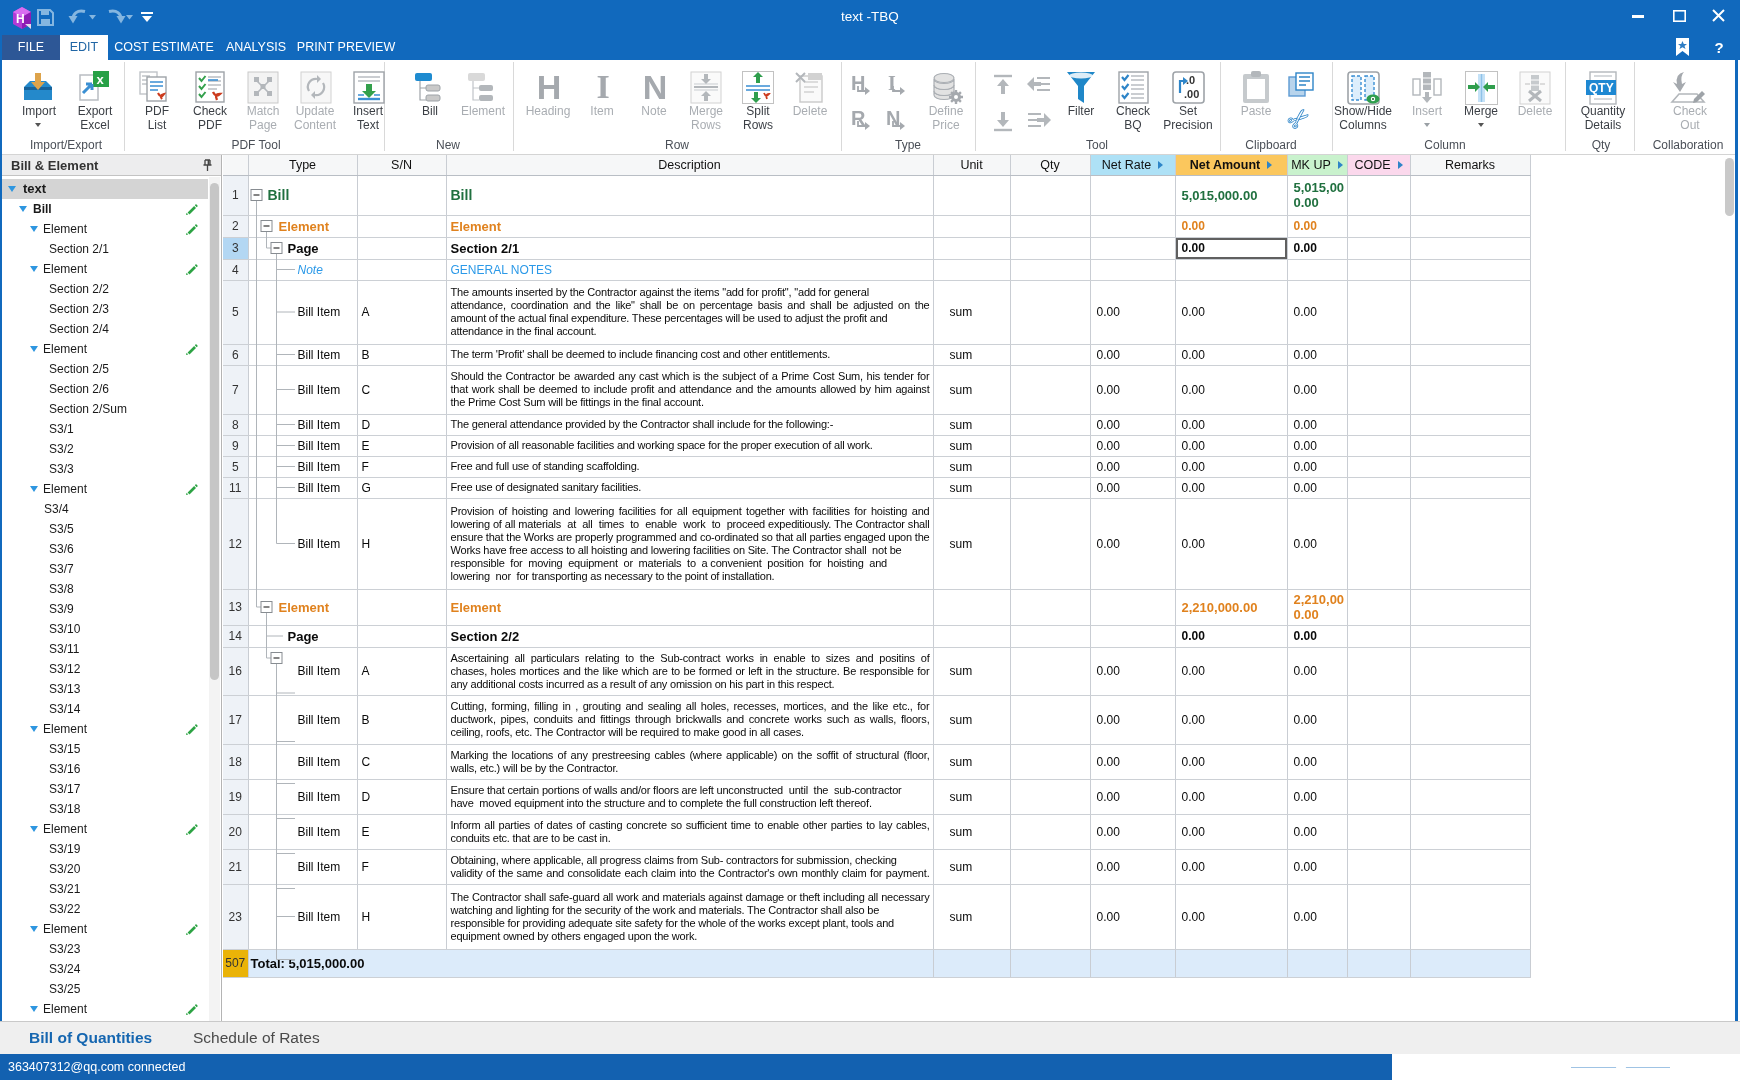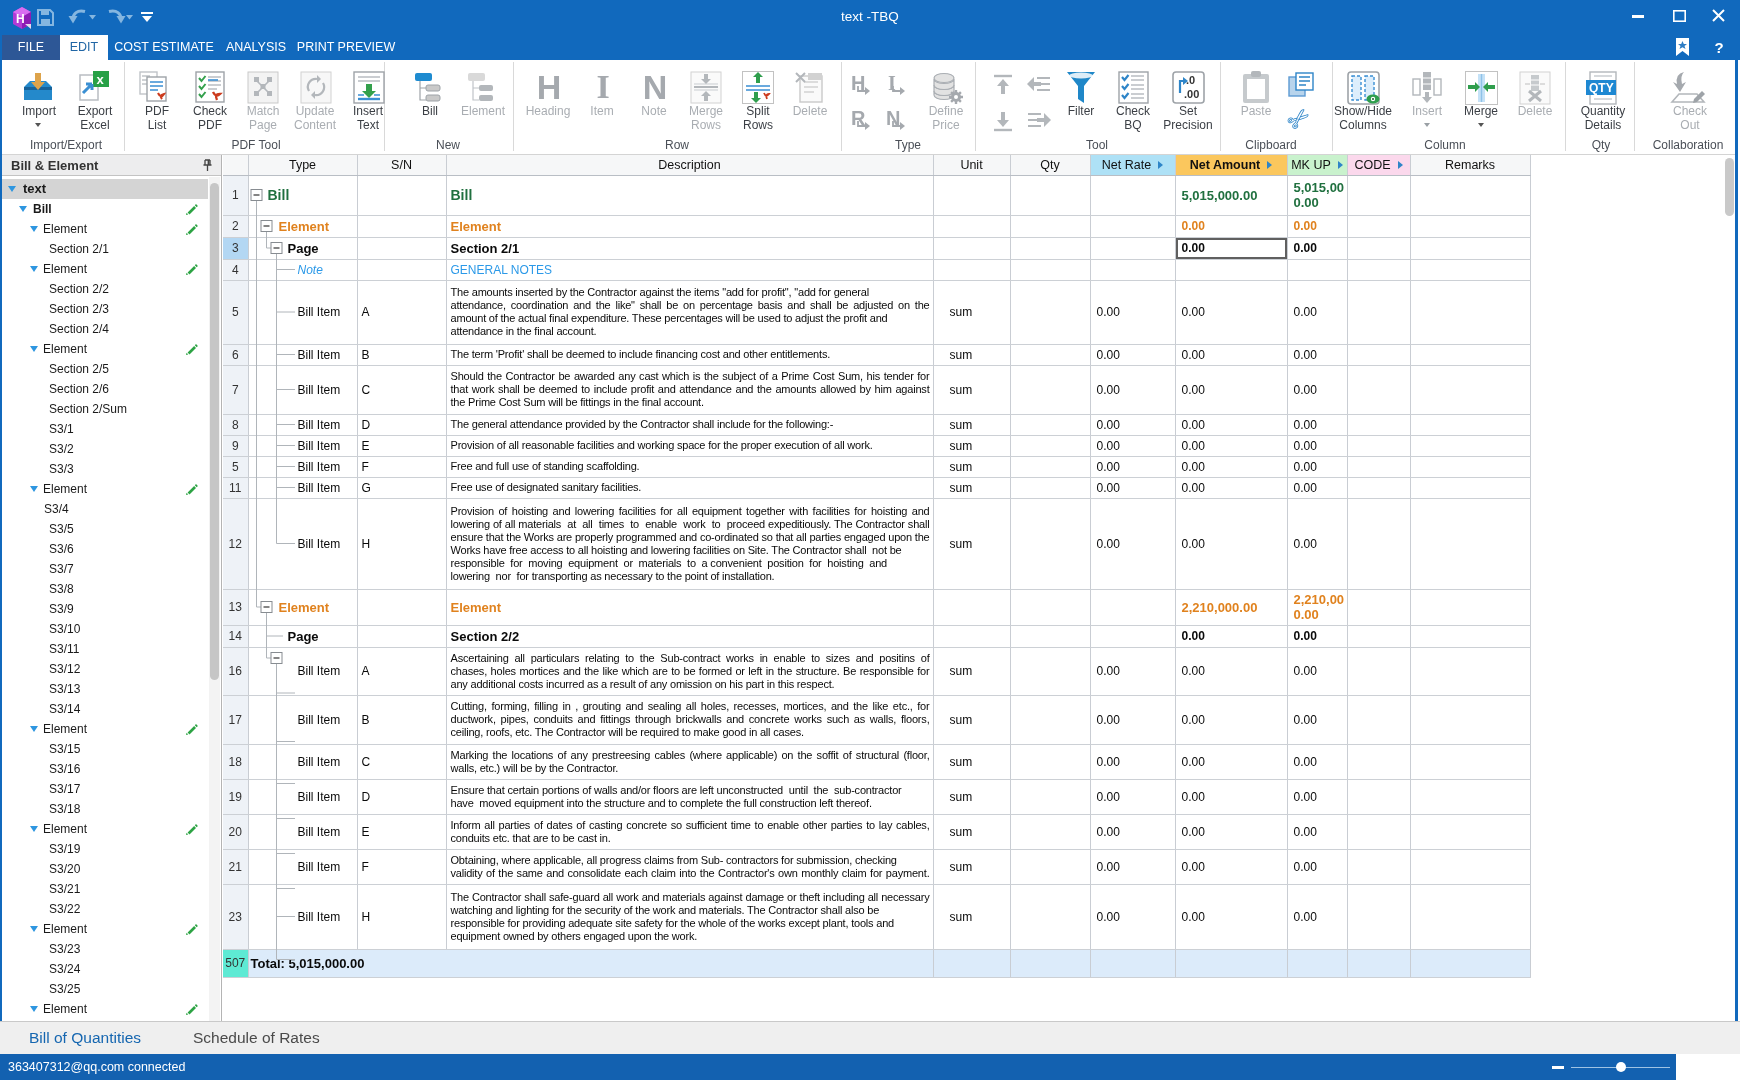--- a/index.html
+++ b/index.html
@@ -33,21 +33,21 @@
 .num{padding-left:6px}
 .unit{padding-left:16px}
 .sn{padding-left:4px;vertical-align:middle}
 .green{color:#20703f;font-weight:bold}
 .orange{color:#e0821e;font-weight:bold}
 .bold13{font-weight:bold;font-size:13px}
 .noteb{color:#2b99e8}
 .mkw{word-break:break-all;line-height:15px}
 
 #btabs{left:0;top:1021px;width:1740px;height:33px;background:#efefef;border-top:1px solid #c9c9c9}
-#statusbar{left:0;top:1054px;width:1676px;height:26px;background:#1361b0;color:#fff;font-size:12.5px}
+#statusbar{left:0;top:1054px;width:1392px;height:26px;background:#1361b0;color:#fff;font-size:12.5px}
 </style></head>
 <body>
 <div class="abs" id="titlebar">
  <svg class="abs" style="left:9px;top:6px" width="26" height="25" viewBox="0 0 26 25">
   <polygon points="4,6 13,1 22,6 22,18 13,23 4,18" fill="#b23ad6"></polygon>
   <polygon points="13,1 22,6 13,11 4,6" fill="#d86ef0"></polygon>
   <polygon points="13,11 22,6 22,18 13,23" fill="#8e1cb4"></polygon>
   <text x="7" y="17" fill="#fff" font-size="12" font-weight="bold" font-family="Liberation Sans">H</text>
   <polygon points="16,18 22,18 22,23" fill="#e8d9ee"></polygon>
  </svg>
@@ -883,21 +883,21 @@
           </td>
           <td class="unit">sum</td>
           <td></td>
           <td class="num">0.00</td>
           <td class="num">0.00</td>
           <td class="num">0.00</td>
           <td></td>
           <td></td>
         </tr>
         <tr style="height:28px">
-          <td class="rn" style="background:#5eead4">507</td>
+          <td class="rn" style="background:#eab308">507</td>
           <td colspan="3" style="background:#dcebfa;font-weight:bold;font-size:13px;padding-left:2px">Total: 5,015,000.00</td>
           <td style="background:#dcebfa"></td>
           <td style="background:#dcebfa"></td>
           <td style="background:#dcebfa"></td>
           <td style="background:#dcebfa"></td>
           <td style="background:#dcebfa"></td>
           <td style="background:#dcebfa"></td>
           <td style="background:#dcebfa"></td>
         </tr>
       </tbody>
@@ -942,21 +942,21 @@
       <rect x="261" y="601.5" width="11" height="11" fill="#fff" stroke="#878c91" stroke-width="1"></rect>
       <path d="M263.5 607 H269.5" stroke="#333" stroke-width="1.2"></path>
       <rect x="271" y="652.5" width="11" height="11" fill="#fff" stroke="#878c91" stroke-width="1"></rect>
       <path d="M273.5 658 H279.5" stroke="#333" stroke-width="1.2"></path>
     </svg>
     <div class="abs" style="left:1725px;top:158px;width:9px;height:58px;background:#c9c9c9;border-radius:4.5px"></div>
     <div class="abs" style="left:1735px;top:60px;width:3px;height:994px;background:#1169bd"></div>
     <div class="abs" style="left:0;top:60px;width:2px;height:994px;background:#1169bd"></div>
   </div>
 <div class="abs" id="btabs">
-    <div class="abs" style="left:29px;top:0;font-size:15.5px;font-weight:normal;color:#1566b0;line-height:32px">Bill of Quantities</div>
+    <div class="abs" style="left:29px;top:0;font-size:15.5px;font-weight:bold;color:#1566b0;line-height:32px">Bill of Quantities</div>
     <div class="abs" style="left:193px;top:0;font-size:15.5px;color:#4a4a4a;line-height:32px">Schedule of Rates</div>
   </div>
 <div class="abs" id="statusbar">
     <div class="abs" style="left:8px;top:0;line-height:26px">363407312@qq.com connected</div>
     <div class="abs" style="left:1552px;top:12px;width:12px;height:2.5px;background:#fff"></div>
     <div class="abs" style="left:1571px;top:12.5px;width:99px;height:1.5px;background:#9fc3e4"></div>
     <div class="abs" style="left:1616px;top:8px;width:10px;height:10px;background:#fff;border-radius:5px"></div>
     <div class="abs" style="left:1678px;top:6.5px;width:13px;height:13px"><svg width="13" height="13" viewBox="0 0 13 13">
         <path d="M6.5 0 v13 M0 6.5 h13" stroke="#fff" stroke-width="2.4"></path>
       </svg></div>

